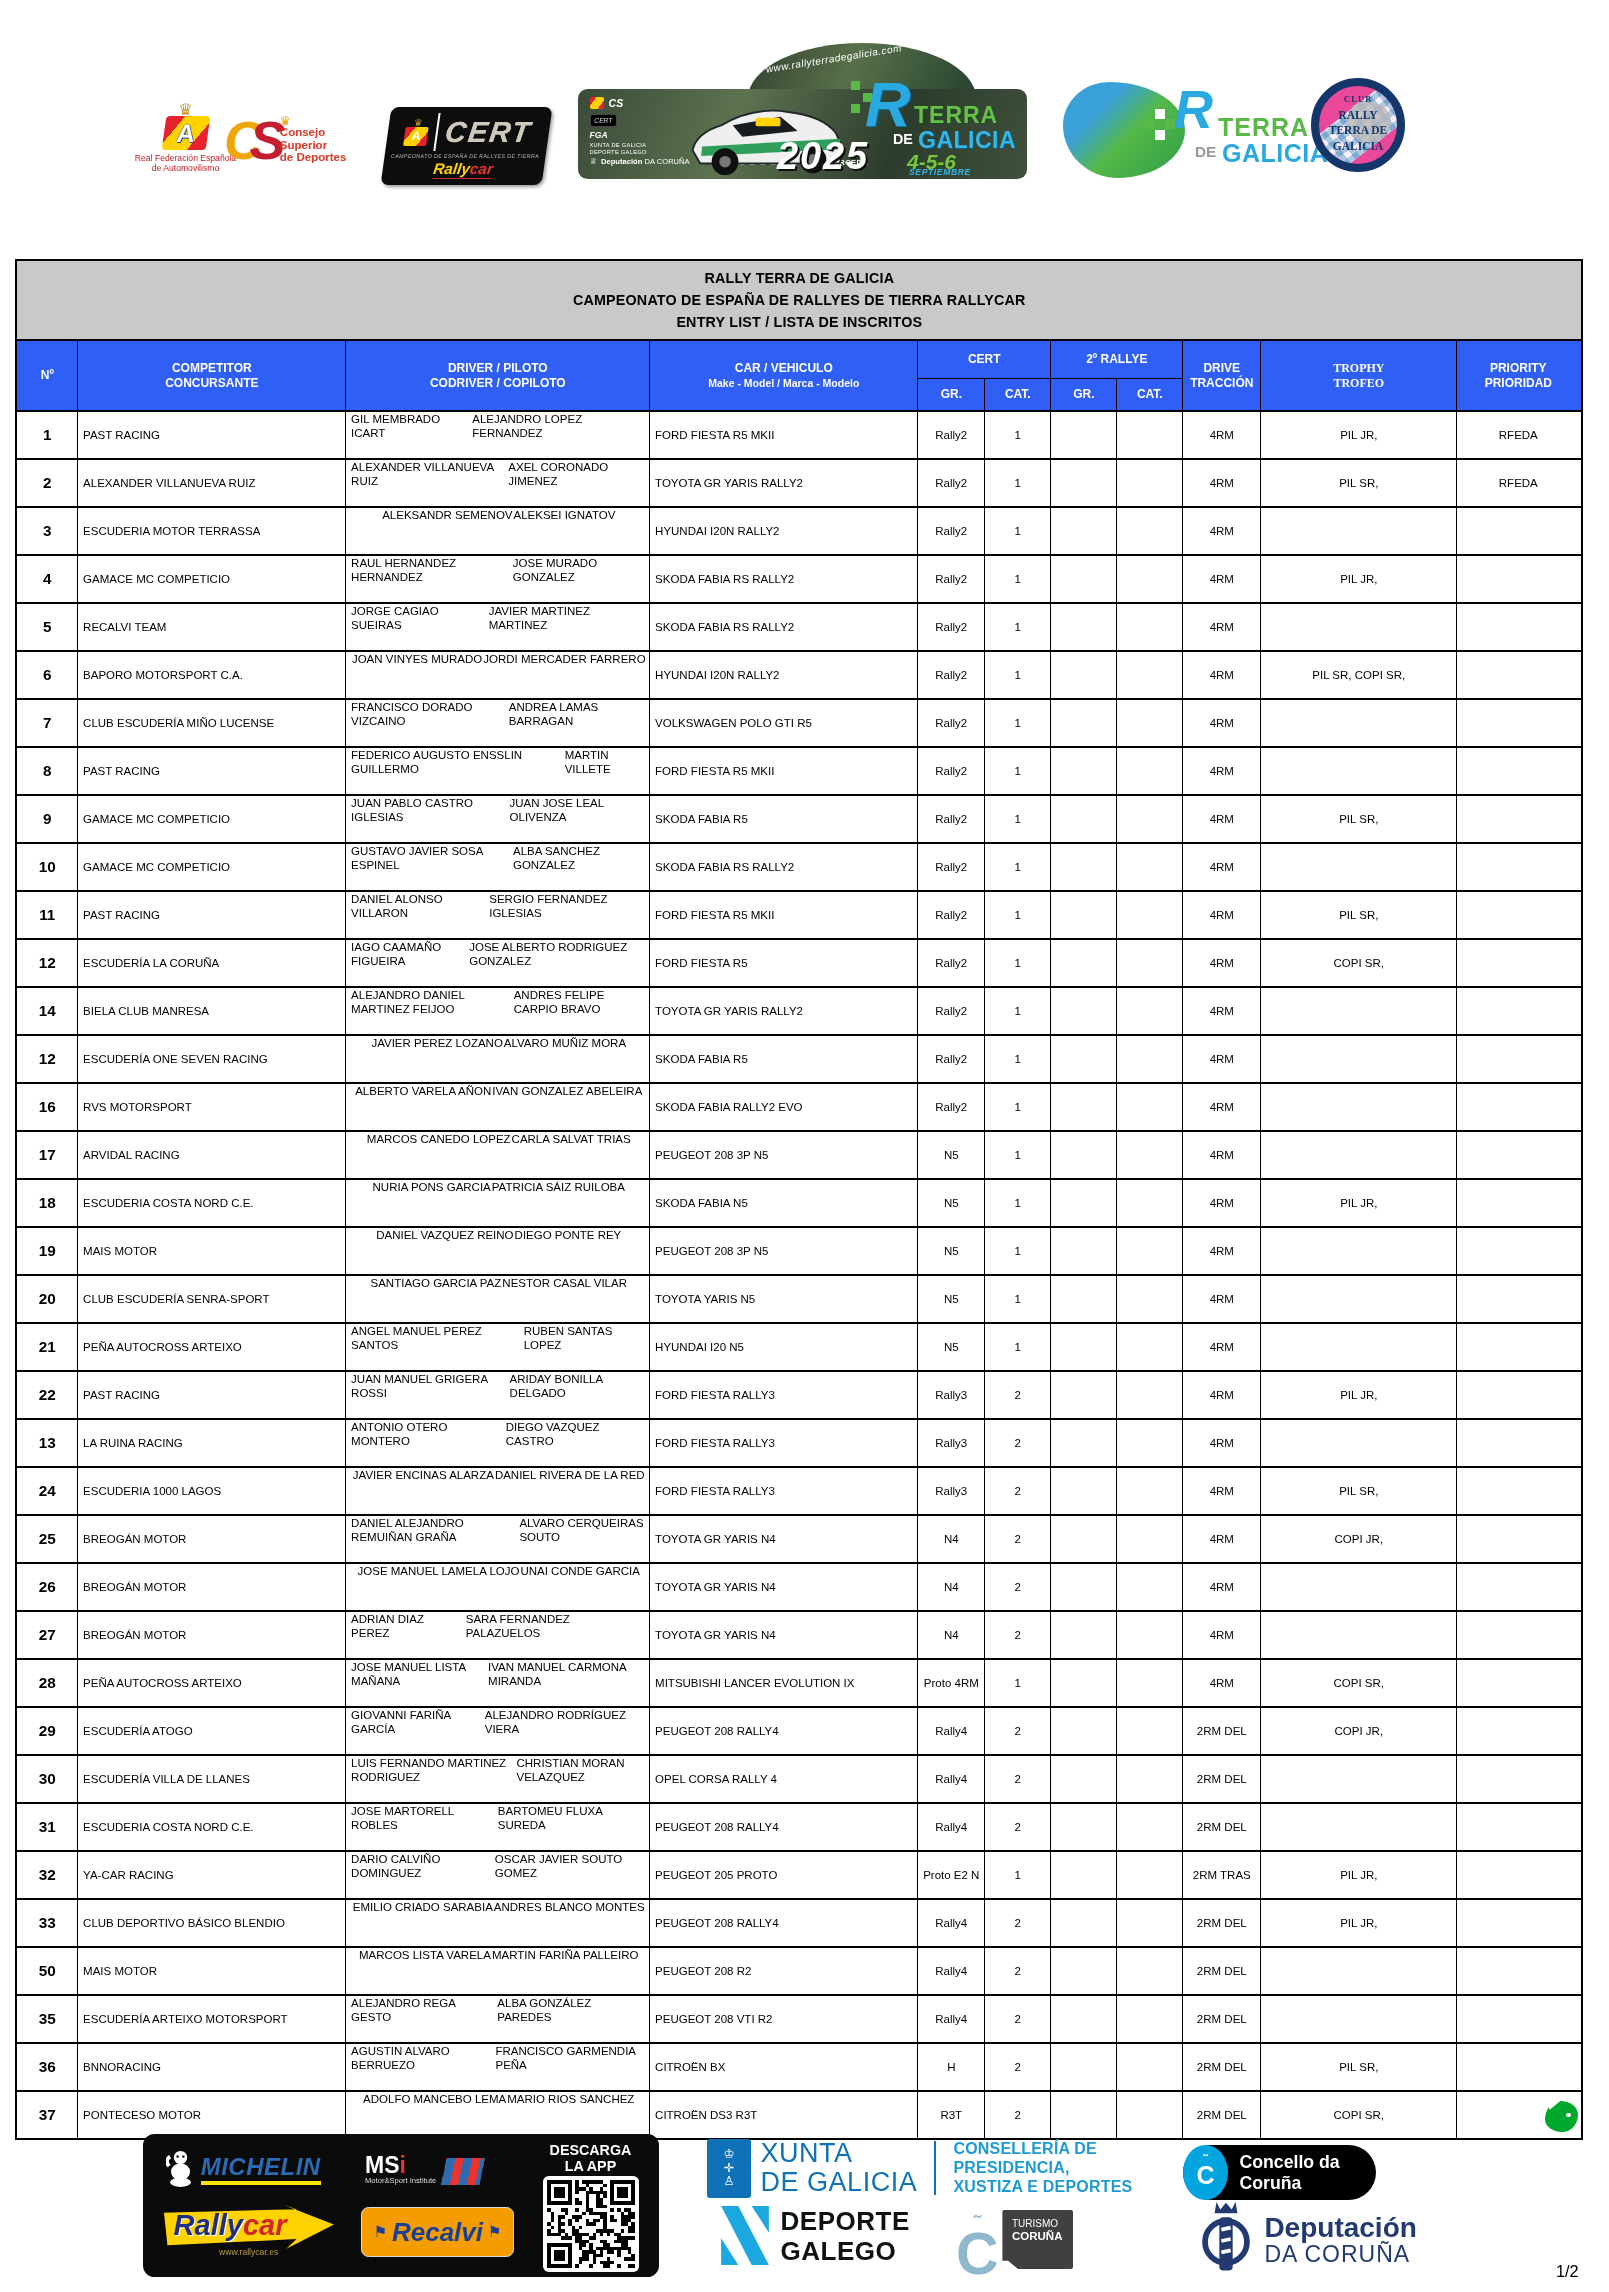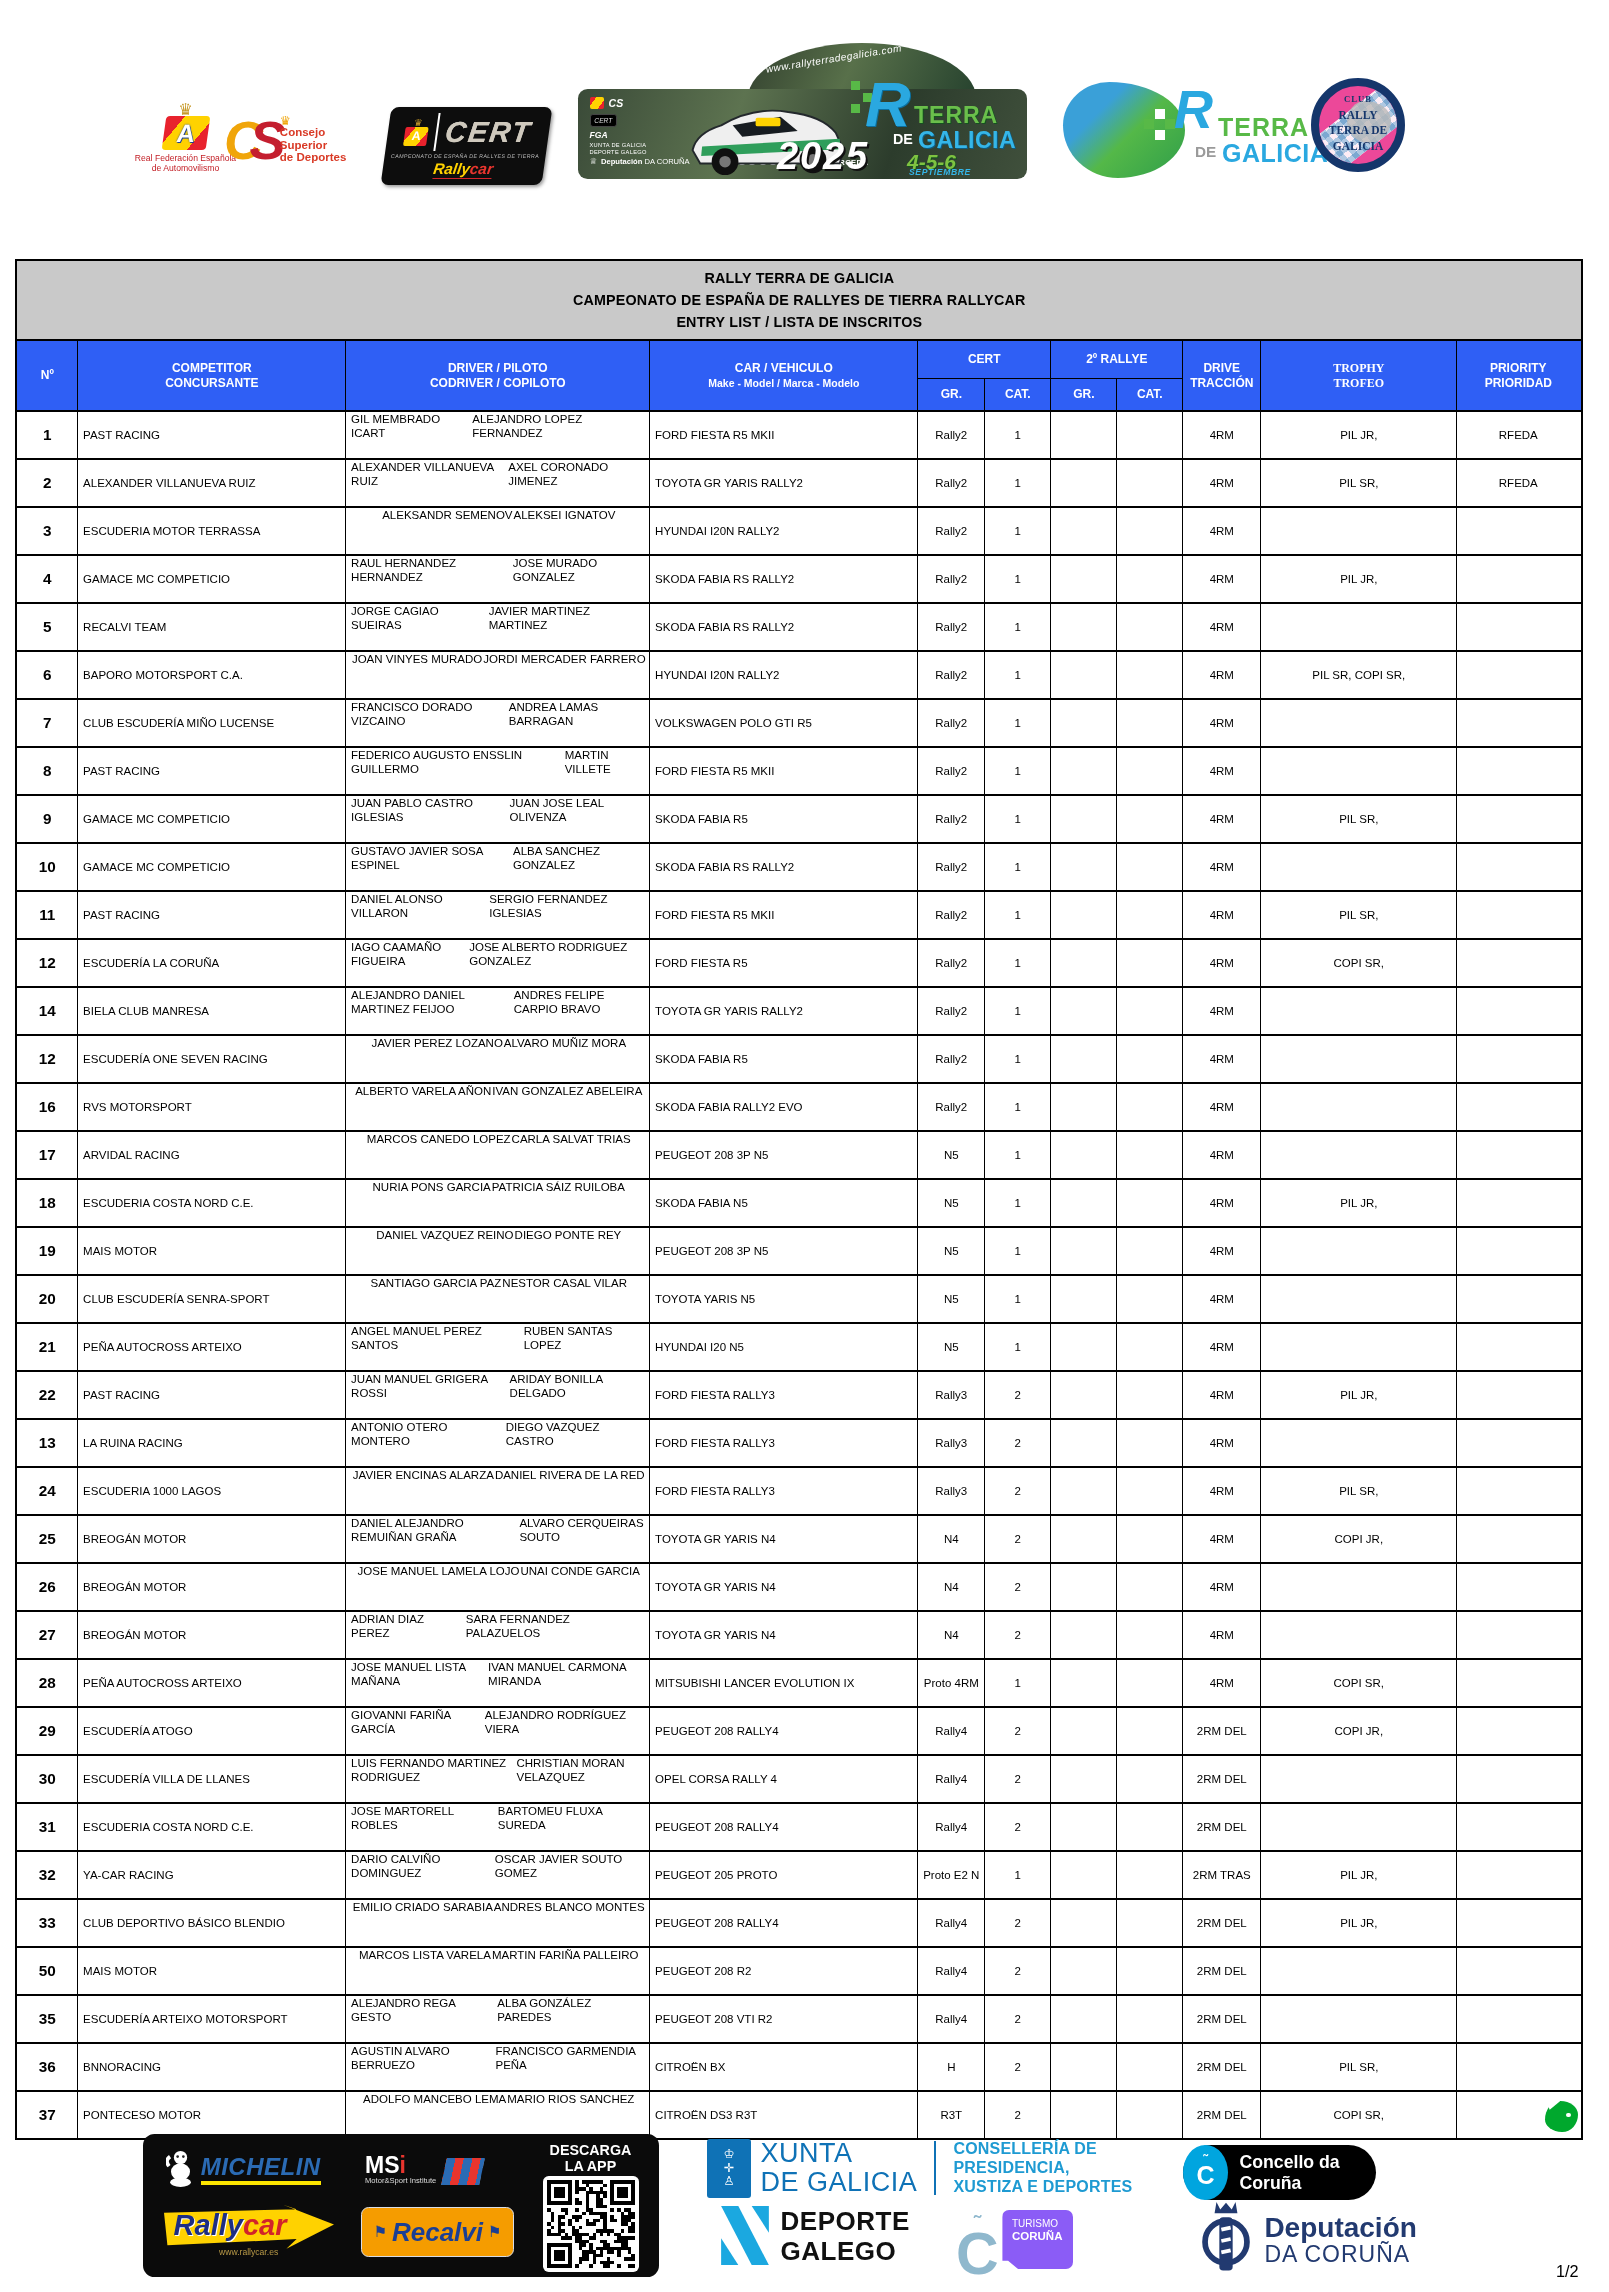--- a/index.html
+++ b/index.html
@@ -108,21 +108,21 @@
   .xunta{left:707px;top:2139px;display:flex;gap:9.6px;}
   .xuntalogo{width:44px;height:59px;background:#0f72b6;border-radius:2.9px;display:flex;flex-direction:column;align-items:center;justify-content:center;gap:1.9px;color:#fff;}
   .xuntalogo span{font-size:12.4px;line-height:11.5px;}
   .xuntatxt{color:#0f72b6;font-size:27px;line-height:29px;font-weight:500;letter-spacing:0.5px;}
   .xdivider{width:1.9px;height:54px;background:#0f72b6;margin:1.9px 7.6px 0 7.6px;}
   .conselleria{color:#1e9ad2;font-weight:bold;font-size:16px;line-height:19px;letter-spacing:0.2px;}
   .deporte{left:719px;top:2204px;display:flex;align-items:center;gap:9.6px;}
   .deporte .txt{font-weight:bold;font-size:26px;line-height:30px;color:#111;letter-spacing:0.5px;}
   .turismo{left:956px;top:2210px;display:flex;align-items:flex-start;gap:3.8px;}
   .turismo .c{color:#8fb8cd;font-size:59px;font-weight:bold;line-height:55px;position:relative;top:7.6px;}
-  .turismo .bubble{width:71px;height:59px;background:#8b5cf6;border-radius:7px;clip-path:polygon(0 0,100% 0,100% 100%,22% 100%,8% 86%,0 86%);color:#fff;padding:7.6px 0 0 9.6px;box-sizing:border-box;font-size:10px;line-height:12.4px;}
+  .turismo .bubble{width:71px;height:59px;background:#404040;border-radius:2px;clip-path:polygon(0 0,100% 0,100% 100%,22% 100%,8% 86%,0 86%);color:#fff;padding:7.6px 0 0 9.6px;box-sizing:border-box;font-size:10px;line-height:12.4px;}
   .turismo .bubble b{font-size:11.5px;}
   .concello{left:1183px;top:2145px;width:193px;height:55px;background:#000;border-radius:29px;display:flex;align-items:center;}
   .concello .circ{width:55px;height:55px;border-radius:50%;background:#00a5df;display:flex;align-items:center;justify-content:center;color:#fff;font-weight:bold;font-size:25px;line-height:25px;flex-direction:column;}
   .concello .circ .tld{font-size:13.4px;line-height:5.7px;}
   .concello .txt{color:#fff;font-weight:bold;font-size:17.7px;margin-left:11.5px;}
   .deputacion{left:1201px;top:2200px;display:flex;gap:13.4px;align-items:center;}
   .deputacion .txt .l1{color:#223a70;font-weight:bold;font-size:28px;line-height:29px;}
   .deputacion .txt .l2{color:#223a70;font-size:23px;letter-spacing:1px;line-height:25px;}
   .evernote{left:1545px;top:2101px;width:32.5px;height:31px;background:#00a82d;border-radius:46% 54% 48% 52%/60% 44% 56% 40%;}
   .evernote:before{content:"";position:absolute;left:3.8px;top:0;width:11.5px;height:9.6px;background:#fff;clip-path:polygon(0 0,100% 0,0 100%);border-radius:0 0 0 3.8px;}

